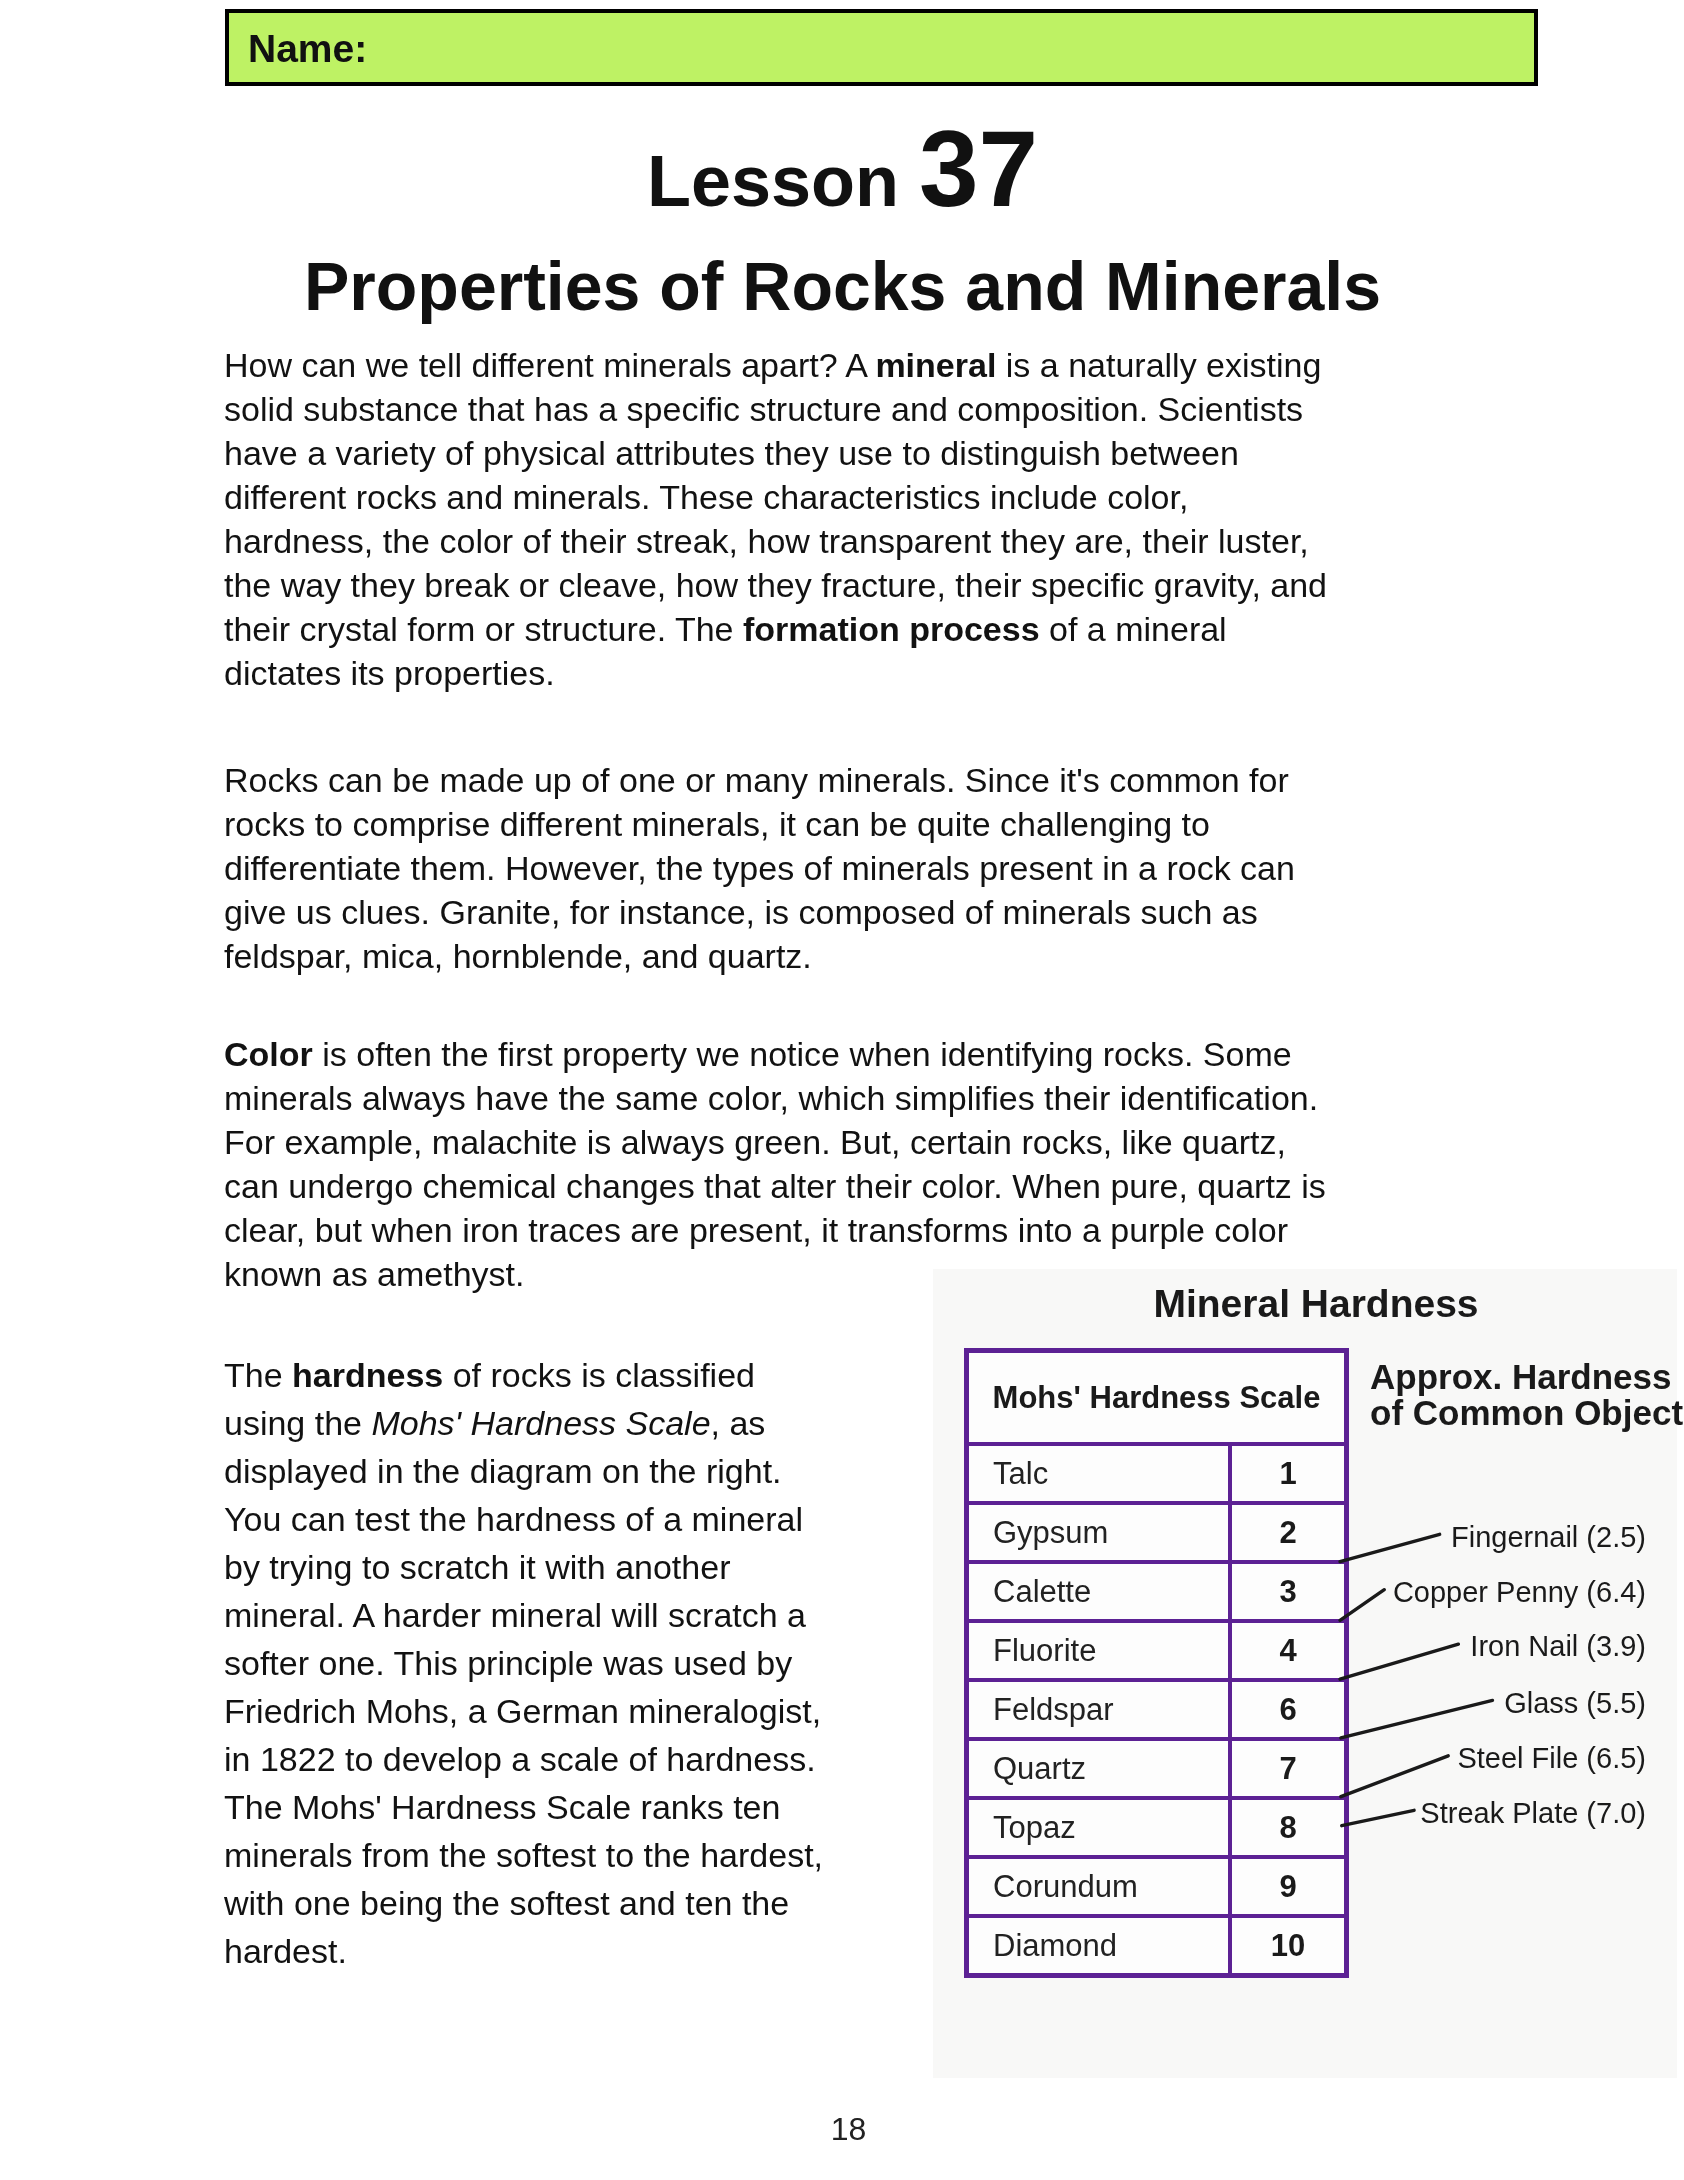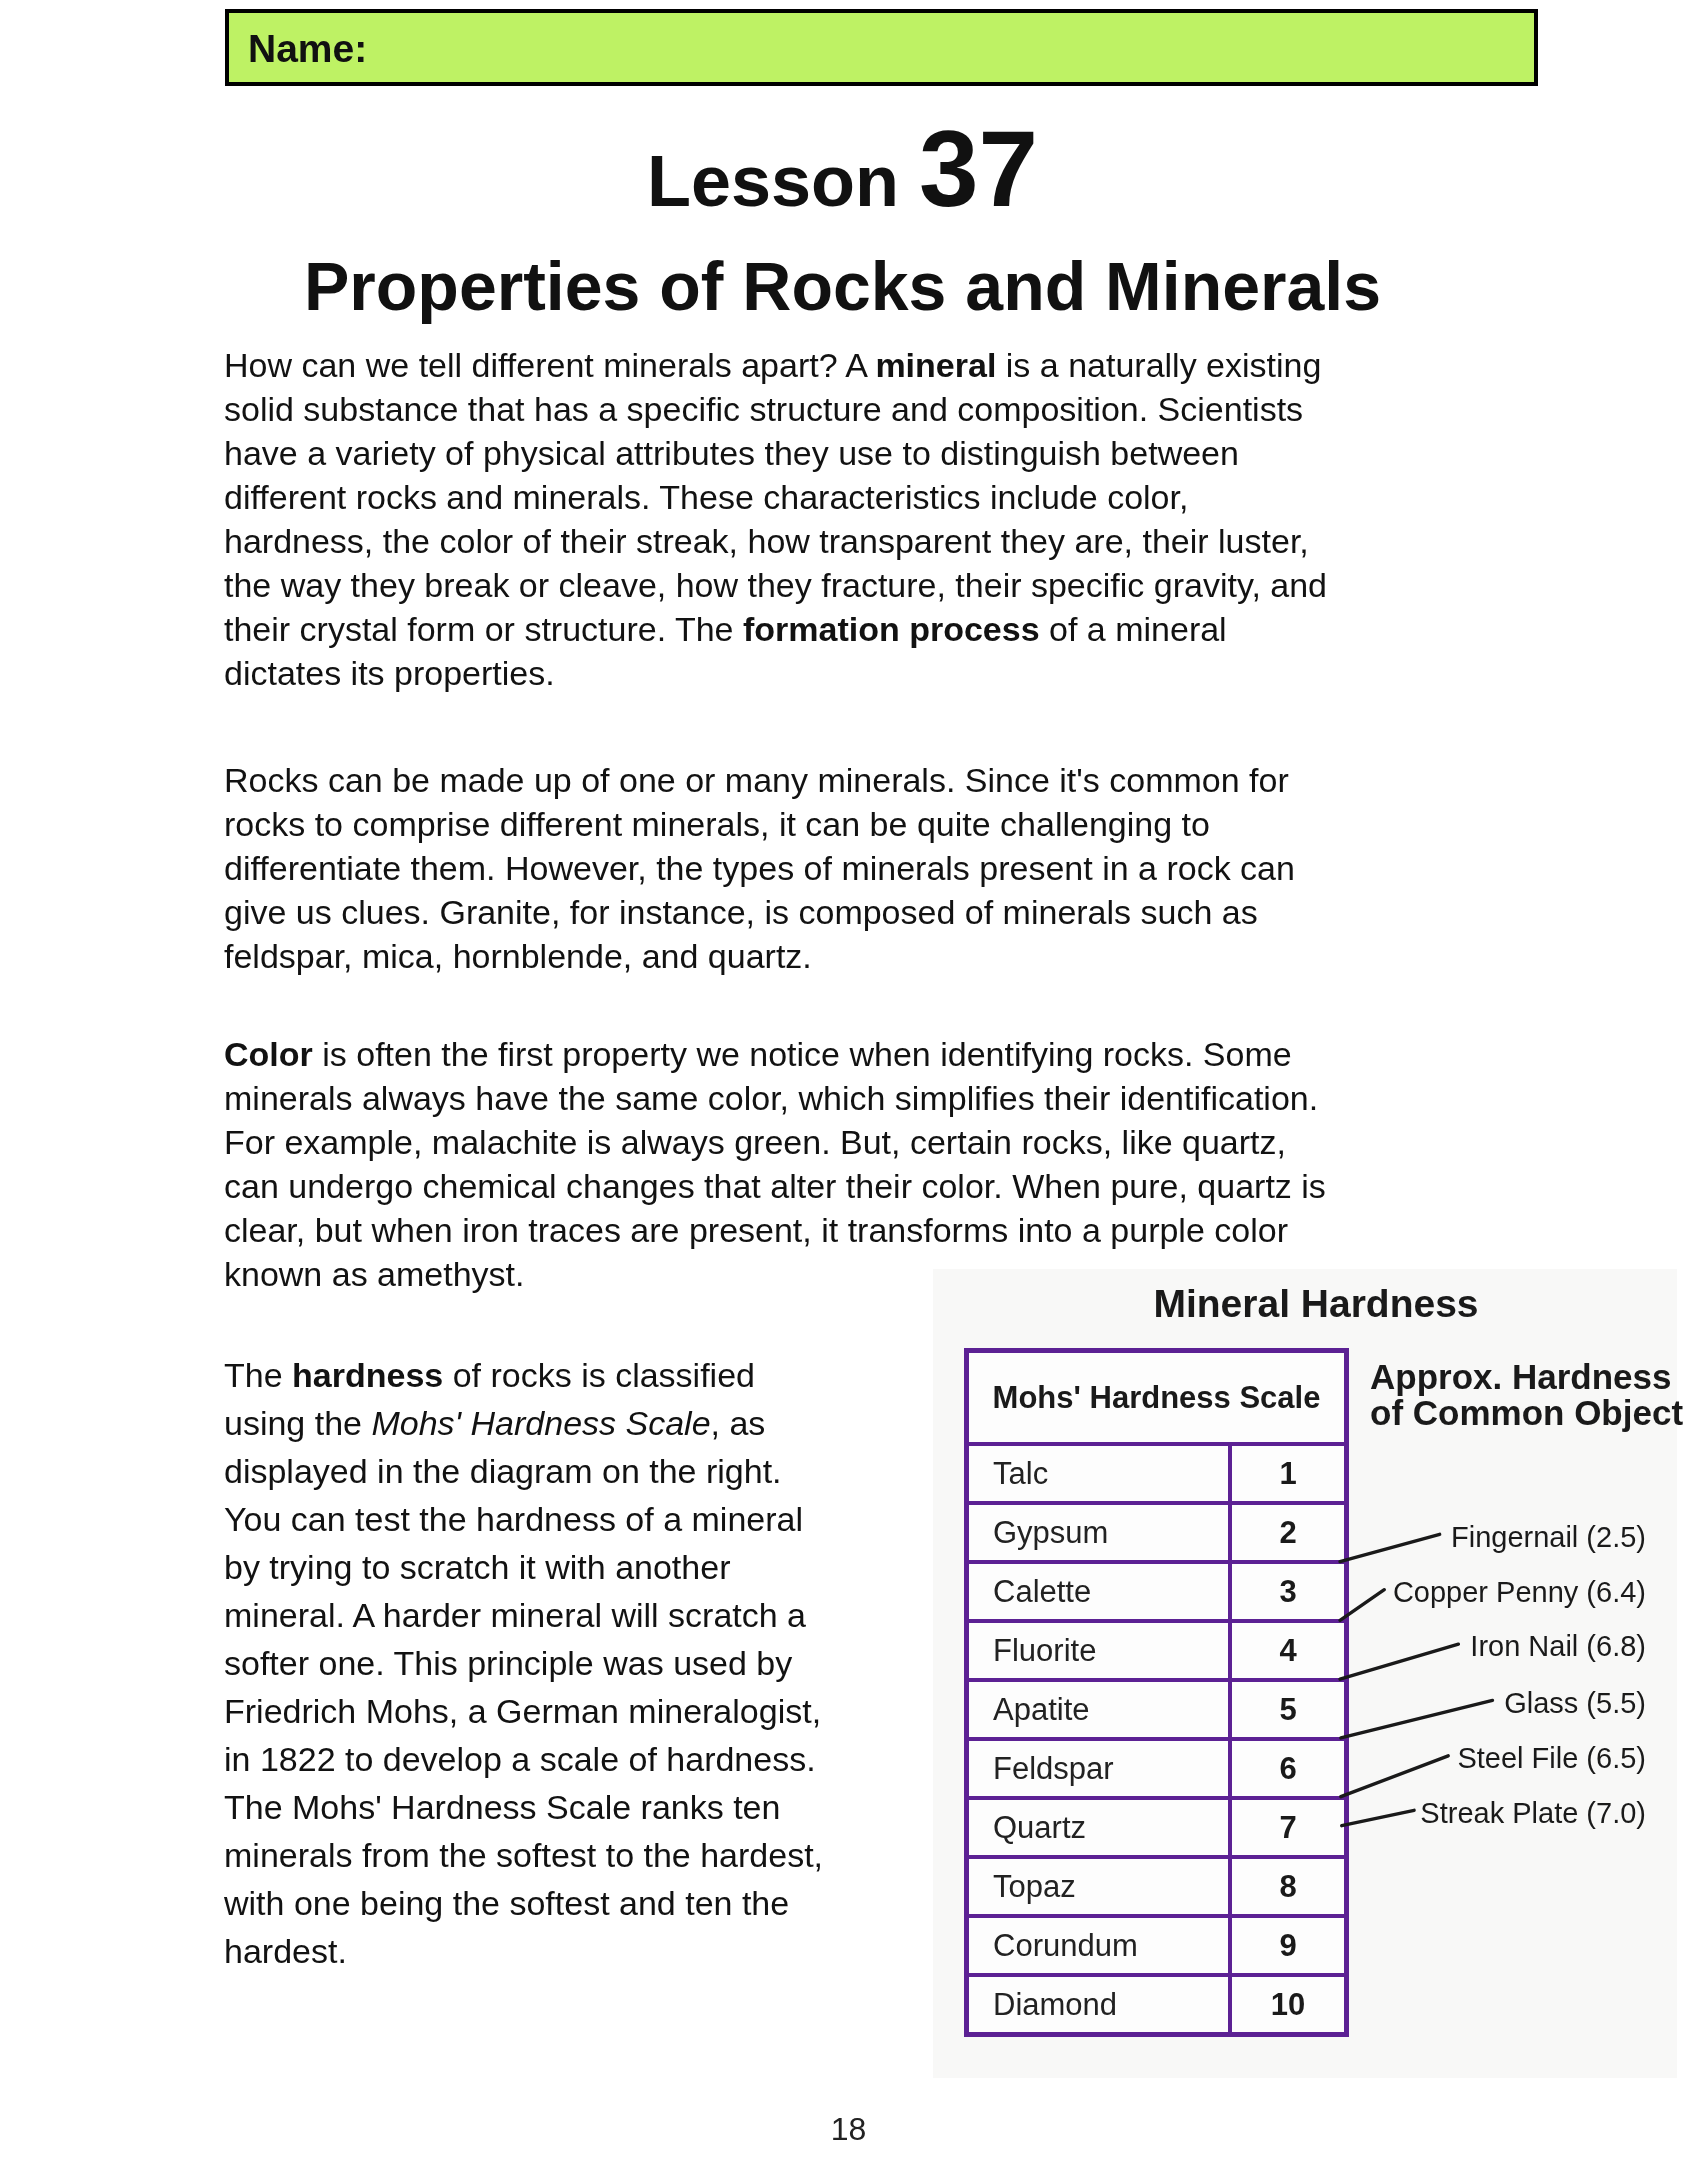--- a/index.html
+++ b/index.html
@@ -98,24 +98,20 @@
     </div>
     <div class="mohs-row">
       <div class="cell-name">Calette</div>
       <div class="cell-num">3</div>
     </div>
     <div class="mohs-row">
       <div class="cell-name">Fluorite</div>
       <div class="cell-num">4</div>
     </div>
     <div class="mohs-row">
-      <div class="cell-name">Apatite</div>
-      <div class="cell-num">5</div>
-    </div>
-    <div class="mohs-row">
       <div class="cell-name">Feldspar</div>
       <div class="cell-num">6</div>
     </div>
     <div class="mohs-row">
       <div class="cell-name">Quartz</div>
       <div class="cell-num">7</div>
     </div>
     <div class="mohs-row">
       <div class="cell-name">Topaz</div>
       <div class="cell-num">8</div>
@@ -130,21 +126,21 @@
     </div>
   </div>
 
   <div class="ann-header">
     <div>Approx. Hardness</div>
     <div>of Common Objects</div>
   </div>
 
   <div class="ann ann0">Fingernail (2.5)</div>
   <div class="ann ann1">Copper Penny (6.4)</div>
-  <div class="ann ann2">Iron Nail (6.8)</div>
+  <div class="ann ann2">Iron Nail (3.9)</div>
   <div class="ann ann3">Glass (5.5)</div>
   <div class="ann ann4">Steel File (6.5)</div>
   <div class="ann ann5">Streak Plate (7.0)</div>
 
   <svg class="connectors" viewBox="0 0 1978 2560" xmlns="http://www.w3.org/2000/svg">
     <line x1="1573" y1="1833" x2="1690" y2="1801"></line>
     <line x1="1573" y1="1902" x2="1625" y2="1866"></line>
     <line x1="1573" y1="1971" x2="1712" y2="1930"></line>
     <line x1="1574" y1="2040" x2="1752" y2="1996"></line>
     <line x1="1574" y1="2109" x2="1700" y2="2061"></line>

